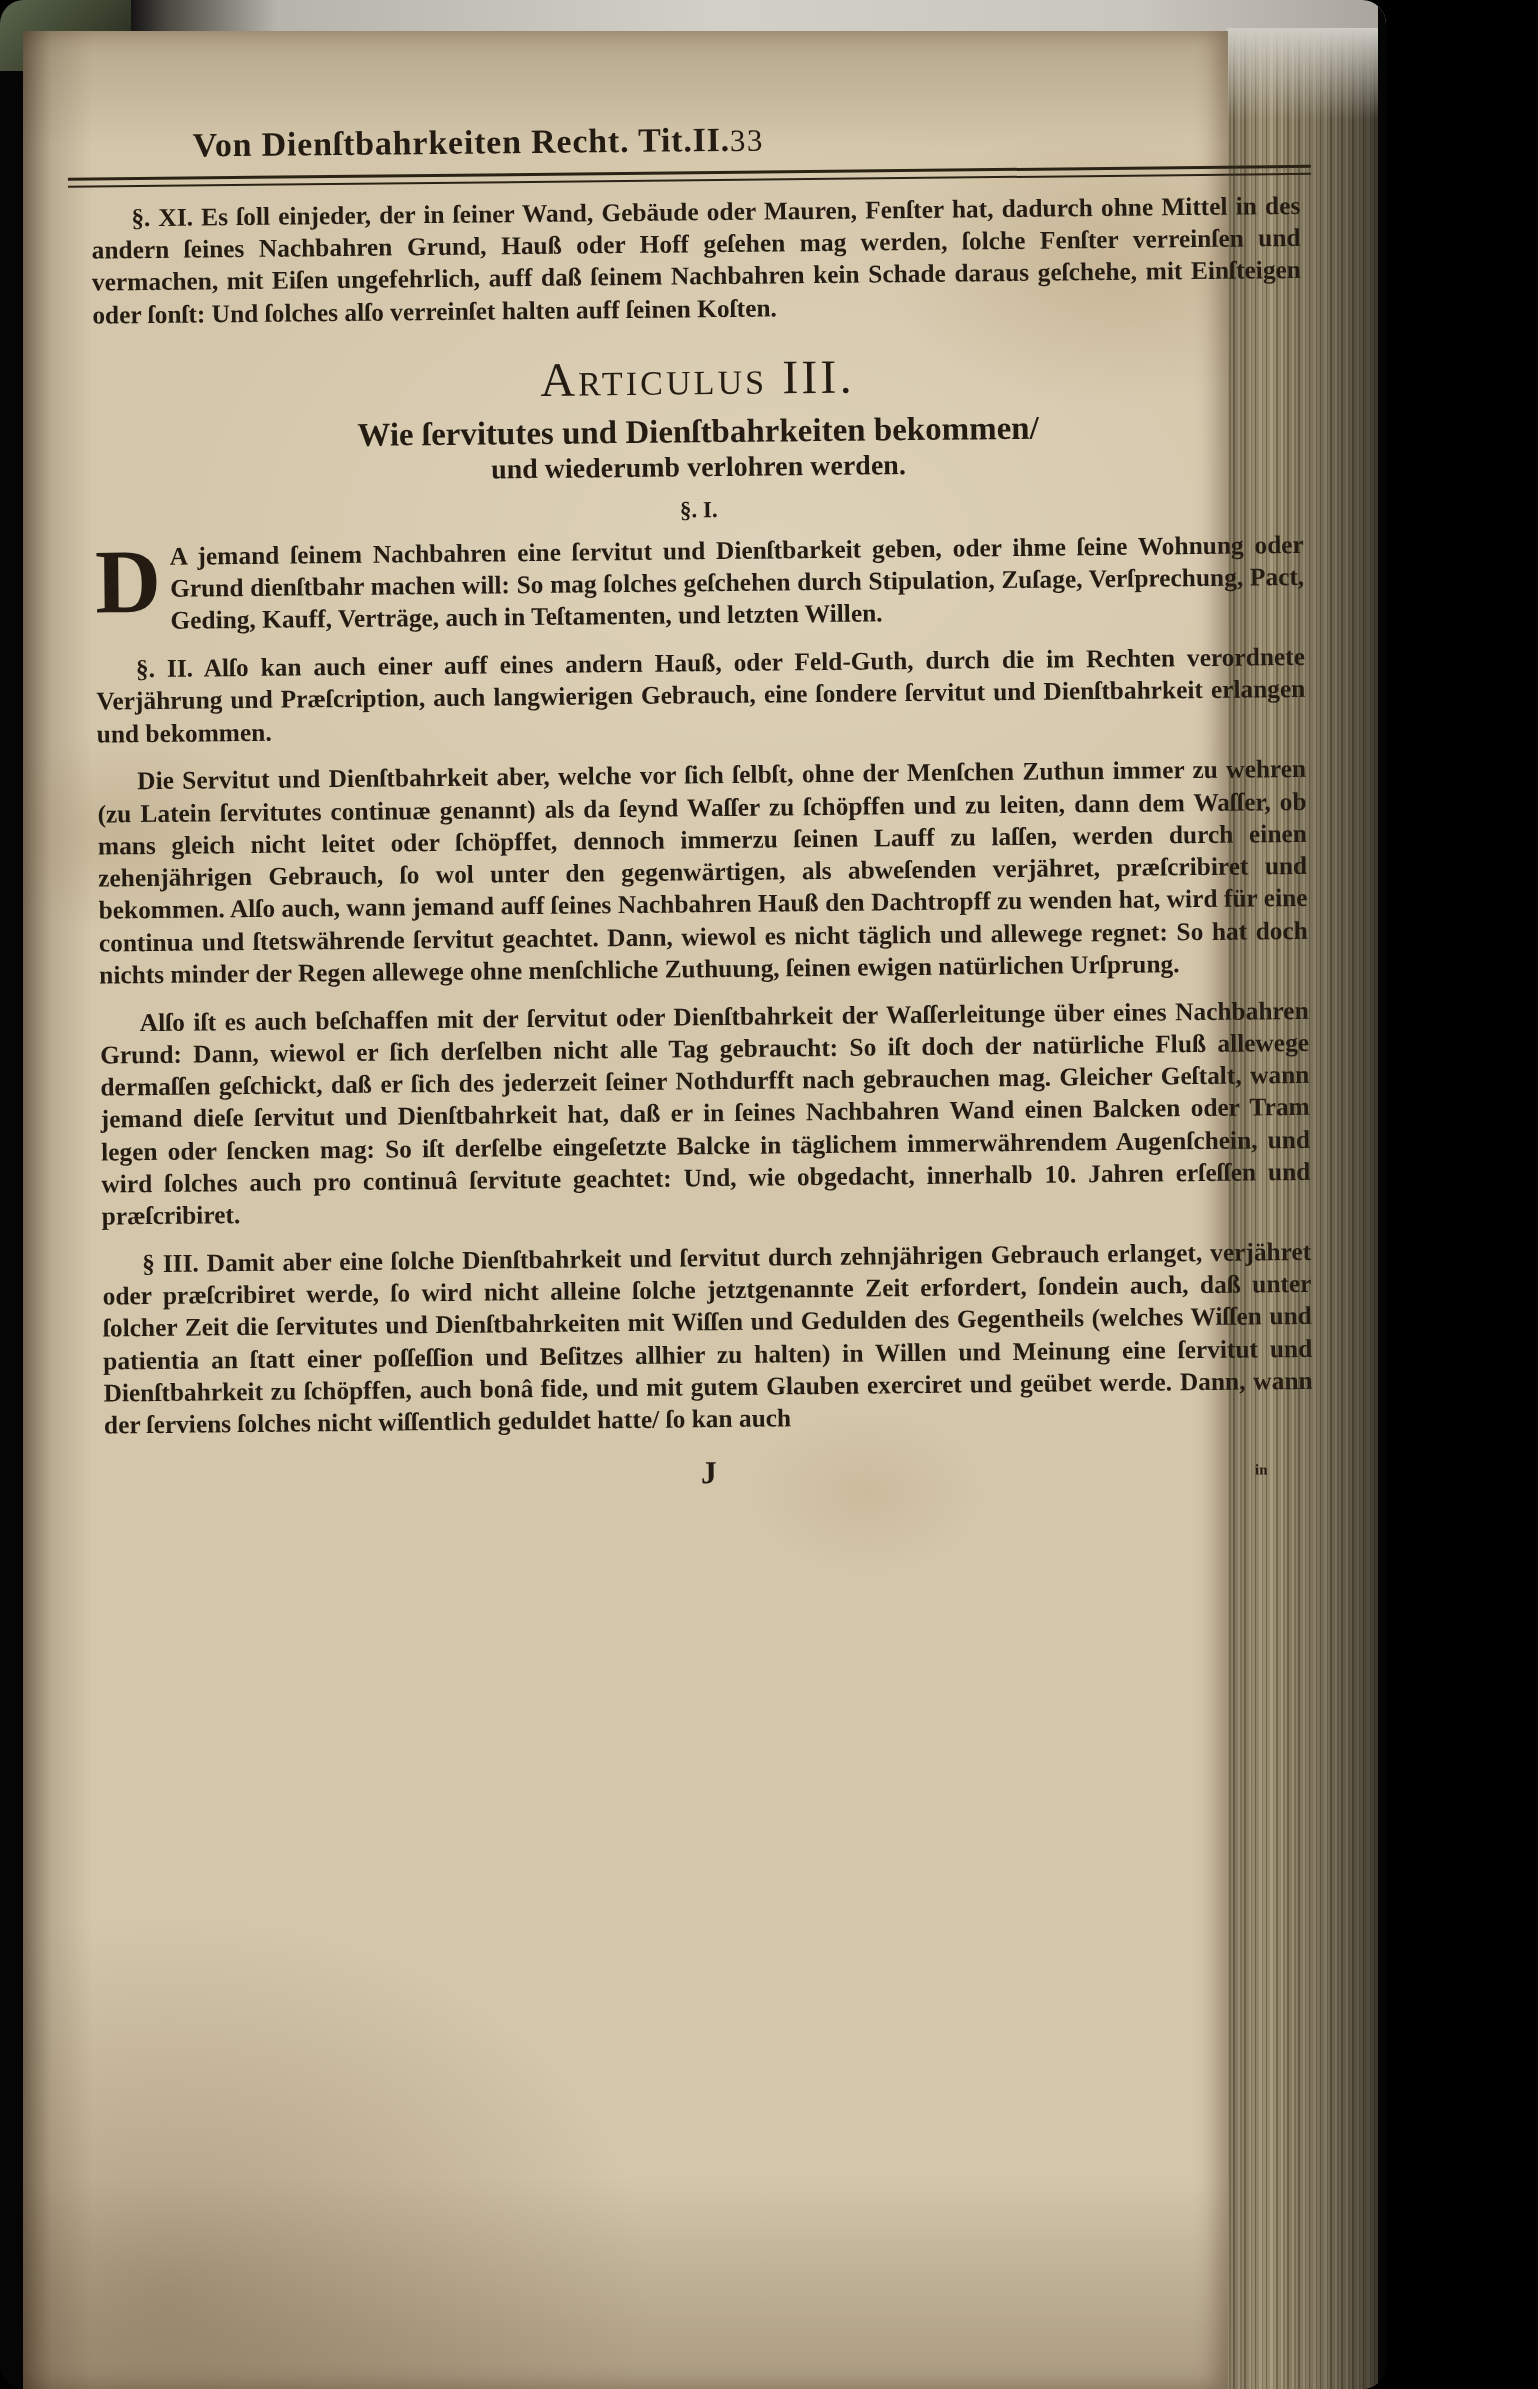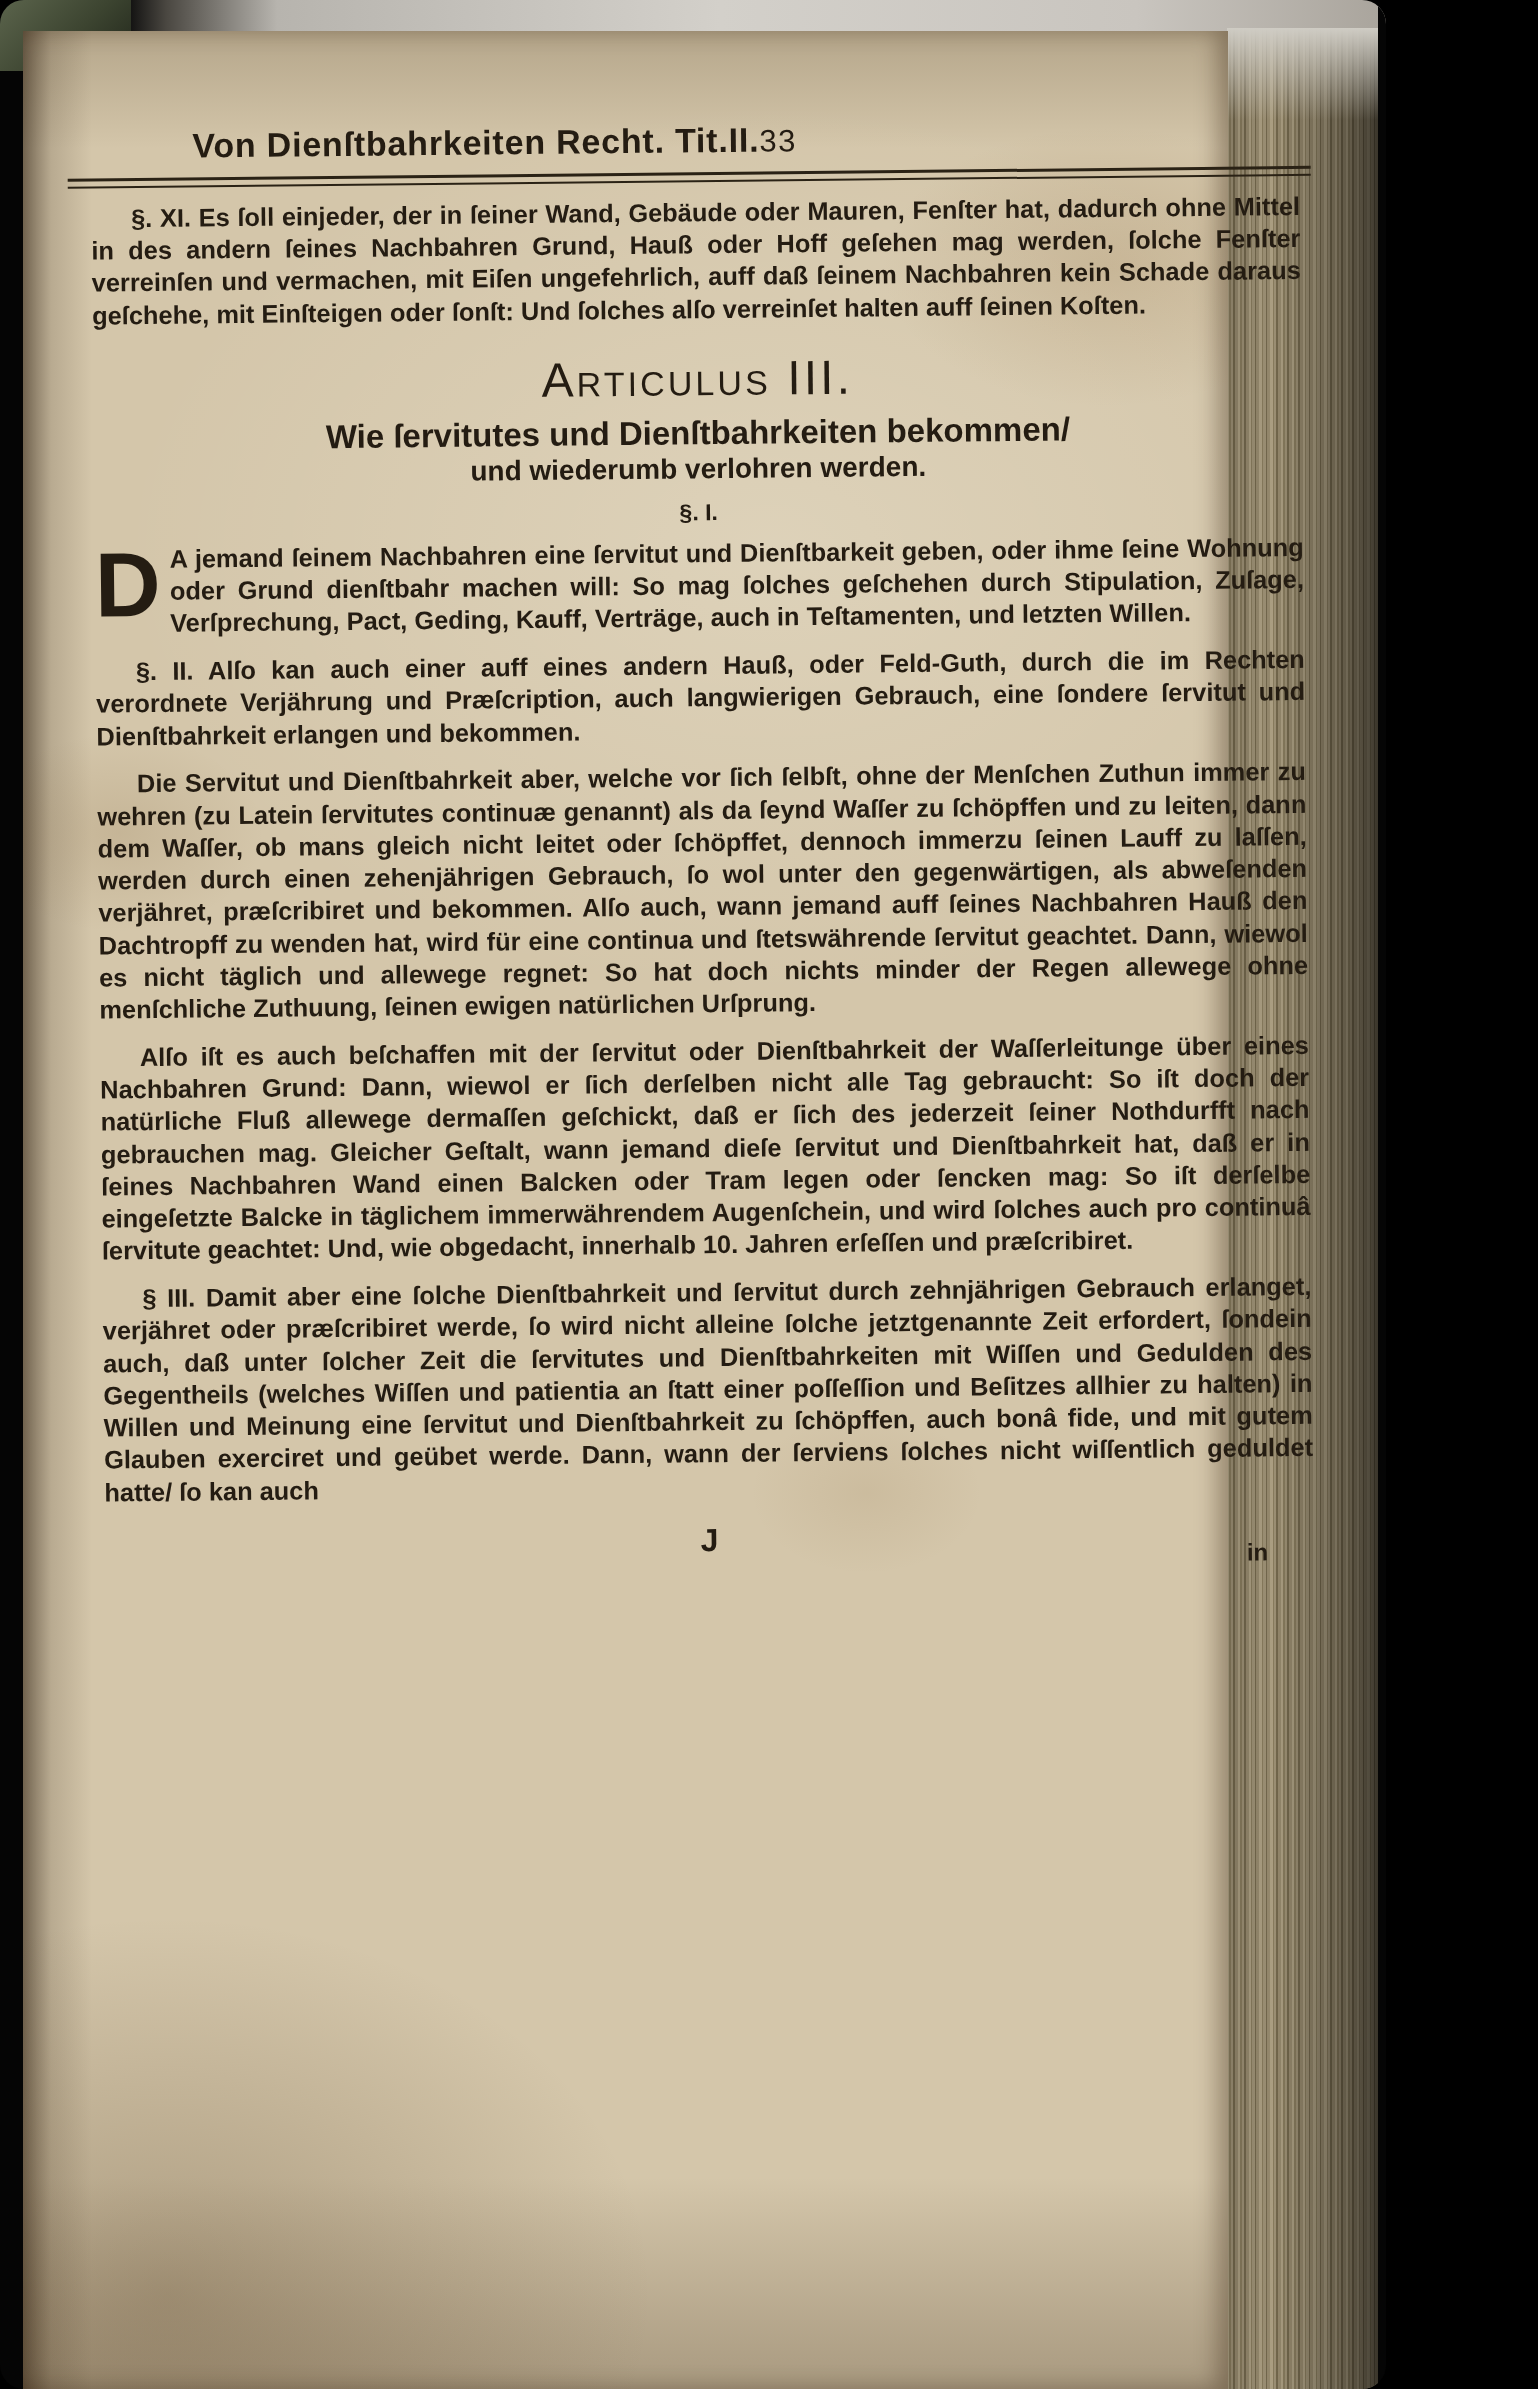--- a/index.html
+++ b/index.html
@@ -1,17 +1,17 @@
 <!DOCTYPE html>
 <html style="font-size:12.3px"><head>
 <meta charset="utf-8">
 <style>
   html,body{margin:0;padding:0;background:#000;}
   .scan{position:relative;width:1386px;height:2389px;background:#050505;overflow:hidden;
-        font-family:Liberation Sans, sans-serif;border-radius:24px;}
+        font-family:Liberation Serif, serif;border-radius:24px;}
 
   
   .top-edge{position:absolute;top:0;left:0;right:0;height:34px;
     background:linear-gradient(90deg,#0b0b0b 0%,#0b0b0b 9%,#4a4741 12%,#b7b4ae 20%,#d3d0ca 52%,#c9c5bf 82%,#a9a49c 100%);}
   .cover-corner{position:absolute;top:0;left:0;width:131px;height:71px;
     background:linear-gradient(135deg,#5b644c 0%,#3c4430 55%,#20251a 100%);
     border-bottom-right-radius:31px;}
 
   
   .page-edges{position:absolute;top:28px;right:7.7px;width:151px;bottom:0;
@@ -55,21 +55,21 @@
     font-weight:400;font-size:48px;letter-spacing:3.1px;}
   .subtitle-1{margin:3.1px 0 0 0;text-align:center;font-size:33px;font-weight:700;}
   .subtitle-2{margin:1.5px 0 0 0;text-align:center;font-size:28px;font-weight:700;}
   .section-label{margin:14px 0 10.8px 0;text-align:center;font-size:23px;font-weight:700;}
 
   .dropcap{float:left;font-size:91px;line-height:0.82;font-weight:700;
     padding:4.6px 9.2px 0 0;}
 
   .foot-row{position:relative;height:46px;margin-top:20px;font-weight:700;}
   .signature{position:absolute;left:0;right:0;text-align:center;font-size:32px;}
-  .catchword{position:absolute;right:46px;top:22px;font-size:24px;}
+  .catchword{position:absolute;right:46px;top:13px;font-size:15px;}
 </style>
 </head>
 <body>
 
 <div class="scan">
 
   <div class="top-edge"></div>
   <div class="cover-corner"></div>
   <div class="page-edges"></div>
   <div class="edge-black"></div>

